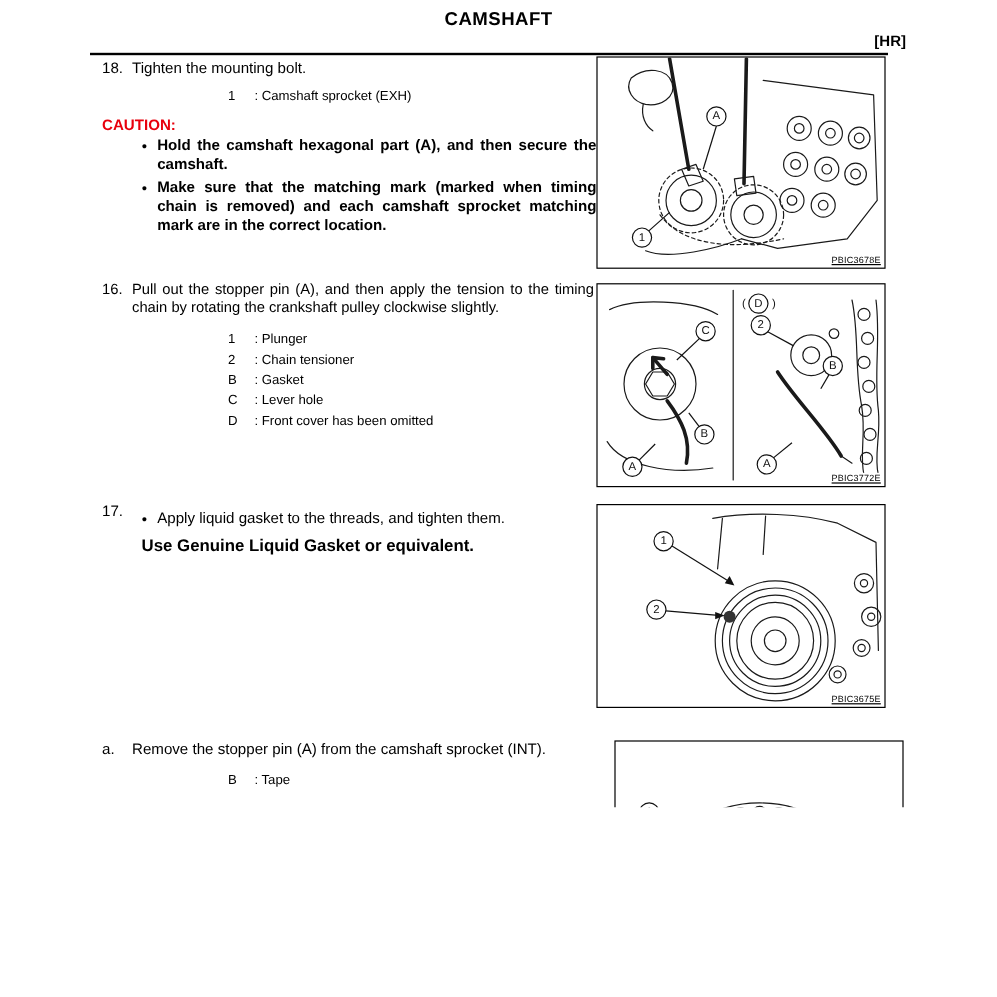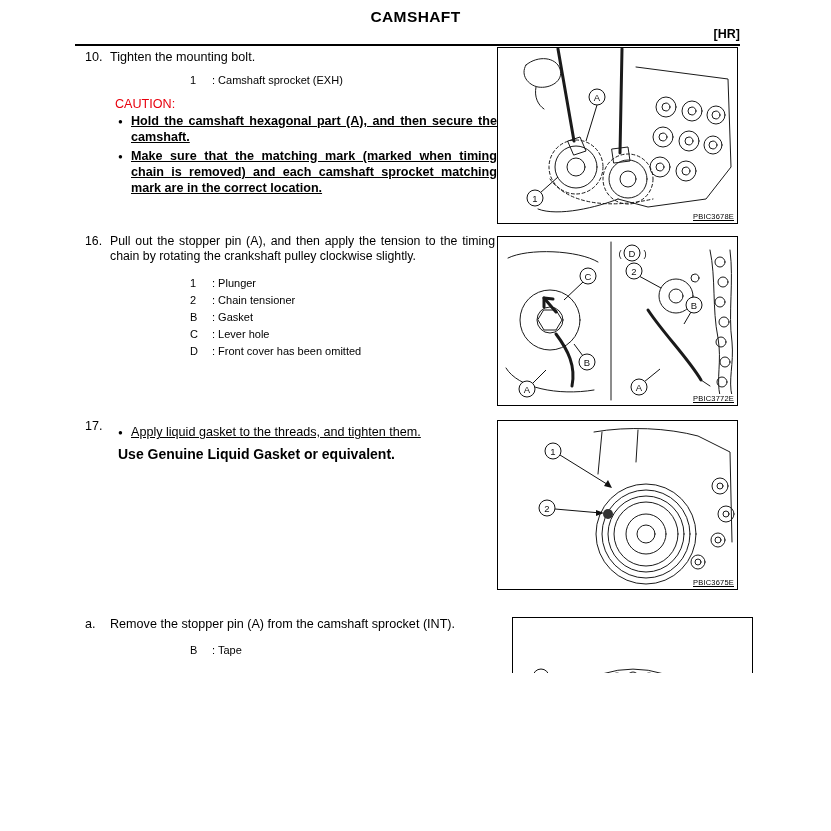--- a/index.html
+++ b/index.html
@@ -5,39 +5,39 @@
   html,body { margin:0; padding:0; background:#fff; }
   #page {
     position:relative; width:831px; height:673px; background:#ffffff;
     font-family:"Liberation Sans", sans-serif; color:#000; overflow:hidden;
   }
   .title {
     position:absolute; top:8px; left:0; right:0; text-align:center;
     font-size:15.5px; font-weight:bold; letter-spacing:.4px;
   }
   .corner-tag {
-    position:absolute; top:27px; right:91px; font-size:12.5px; font-weight:bold;
+    position:absolute; top:27px; right:76px; font-size:12.5px; font-weight:bold;
   }
   .rule { position:absolute; top:44px; left:75px; width:665px; height:2px; background:#000; }
 
   .step { position:absolute; left:85px; }
   .step-row { position:relative; padding-left:25px; font-size:12.6px; line-height:1.26; }
   .step-row .num { position:absolute; left:0; top:0; }
   .just { text-align:justify; }
 
   .legend { margin-left:105px; margin-top:6px; }
   .legend-row { display:flex; font-size:11px; line-height:17px; }
   .legend-row .lk { width:22px; }
 
-  .caution { margin-left:30px; margin-top:8px; font-size:12.6px; font-weight:normal; color:#e8000d; }
+  .caution { margin-top:8px; font-size:12.6px; font-weight:bold; color:#e8000d; }
 
   .bullets { margin-left:33px; margin-top:3px; }
   .bullet { display:flex; margin-top:3px; }
   .bullet .dot { width:13px; font-size:8px; padding-top:3px; }
-  .bullet .btxt { flex:1; font-size:12.6px; line-height:1.27;text-decoration:underline; }
+  .bullet .btxt { flex:1; font-size:12.6px; line-height:1.27; }
   .bold { font-weight:bold; }
   .note { margin-left:33px; margin-top:5px; font-size:14px; font-weight:bold; }
 
   .figure { position:absolute; width:239px; border:1px solid #000; background:#fff; }
   .figure svg { display:block; width:100%; height:100%; }
   .figcode { position:absolute; bottom:2px; right:3px; font-size:7.5px; letter-spacing:.2px; background:#fff; padding-left:2px;text-decoration:underline; }
 
   .art { fill:none; stroke:#1a1a1a; stroke-width:1; stroke-linecap:round; stroke-linejoin:round; }
   .art .thick { stroke-width:3; }
   .art .teeth { stroke-dasharray:3 2.5; }
@@ -52,21 +52,21 @@
 <body>
 
 <div id="page">
 
   <div class="title">CAMSHAFT</div>
   <div class="corner-tag">[HR]</div>
   <div class="rule"></div>
 
   <div class="step" style="top:50px; width:412px;">
     <div class="step-row">
-      <span class="num">10.</span>
+      <span class="num">18.</span>
       <span>Tighten the mounting bolt.</span>
     </div>
     <div class="legend">
       <div class="legend-row">
         <span class="lk">1</span>
         <span class="lv">: Camshaft sprocket (EXH)</span>
       </div>
     </div>
     <div class="caution">CAUTION:</div>
     <div class="bullets">

